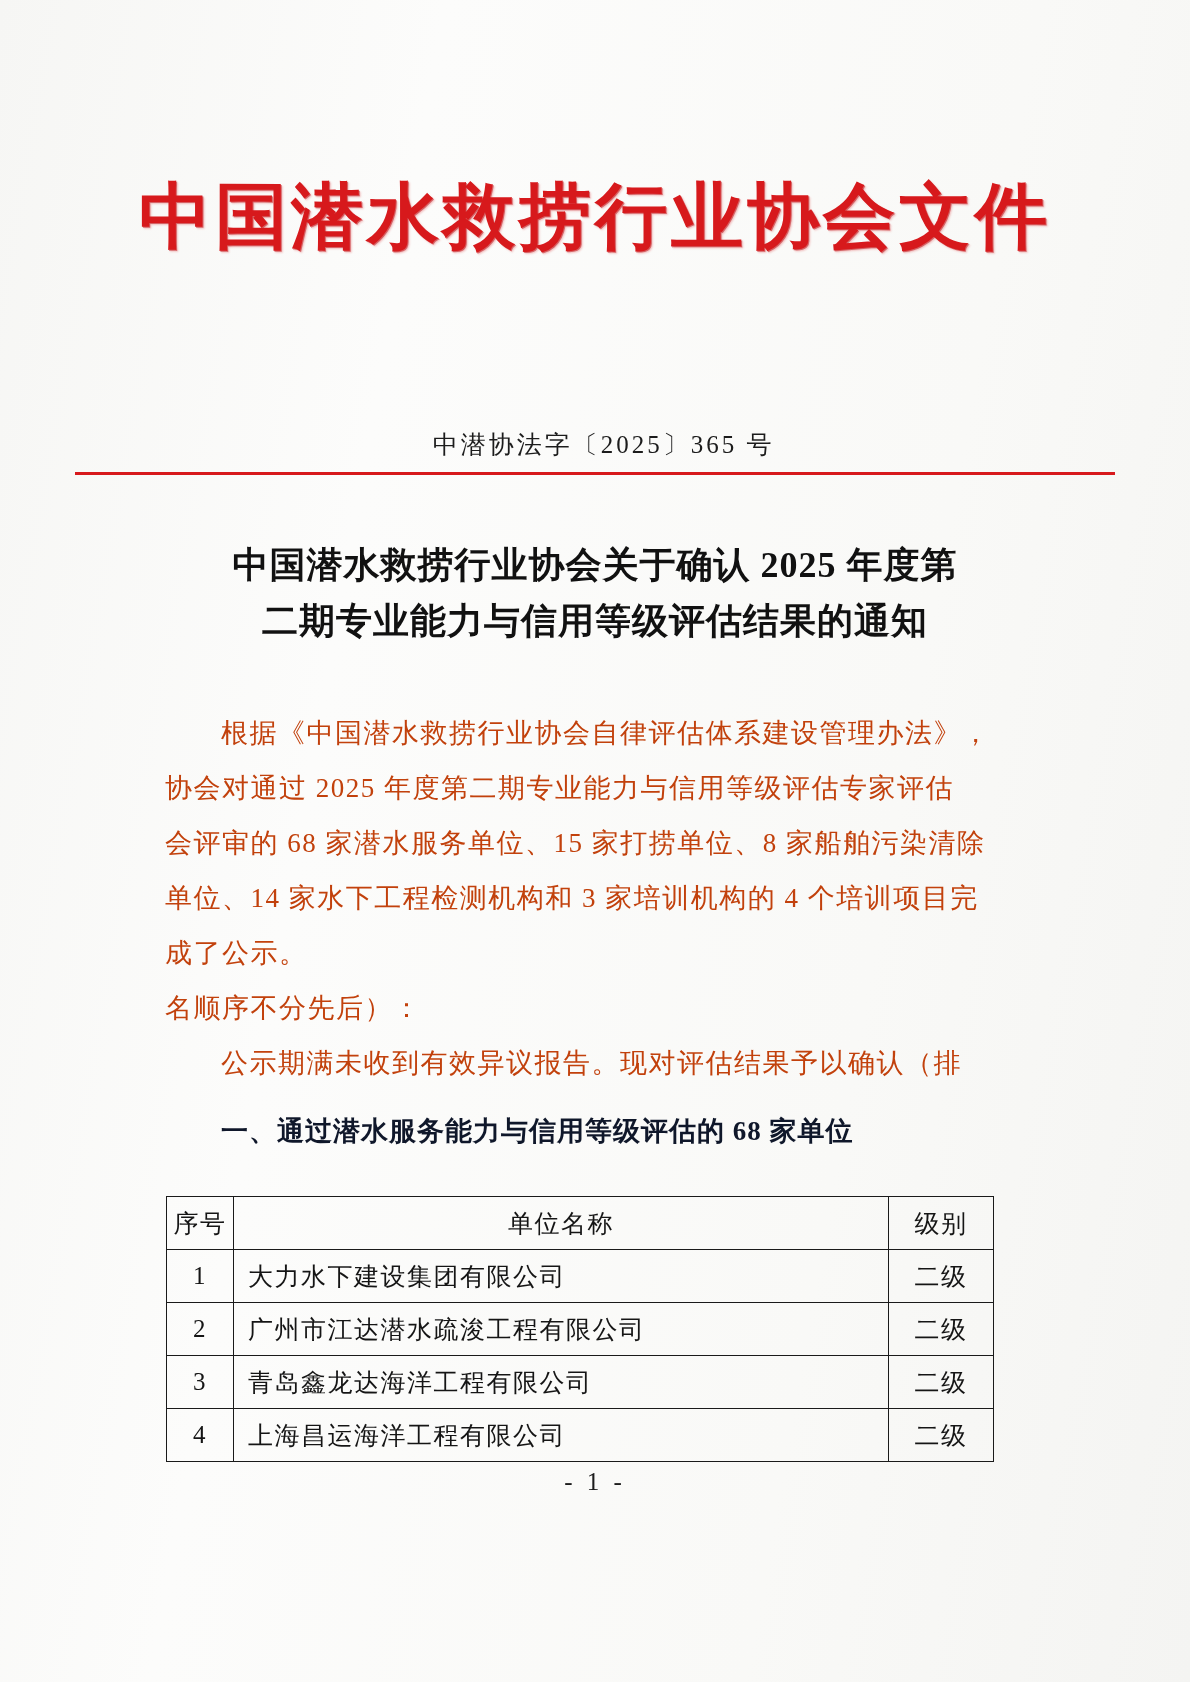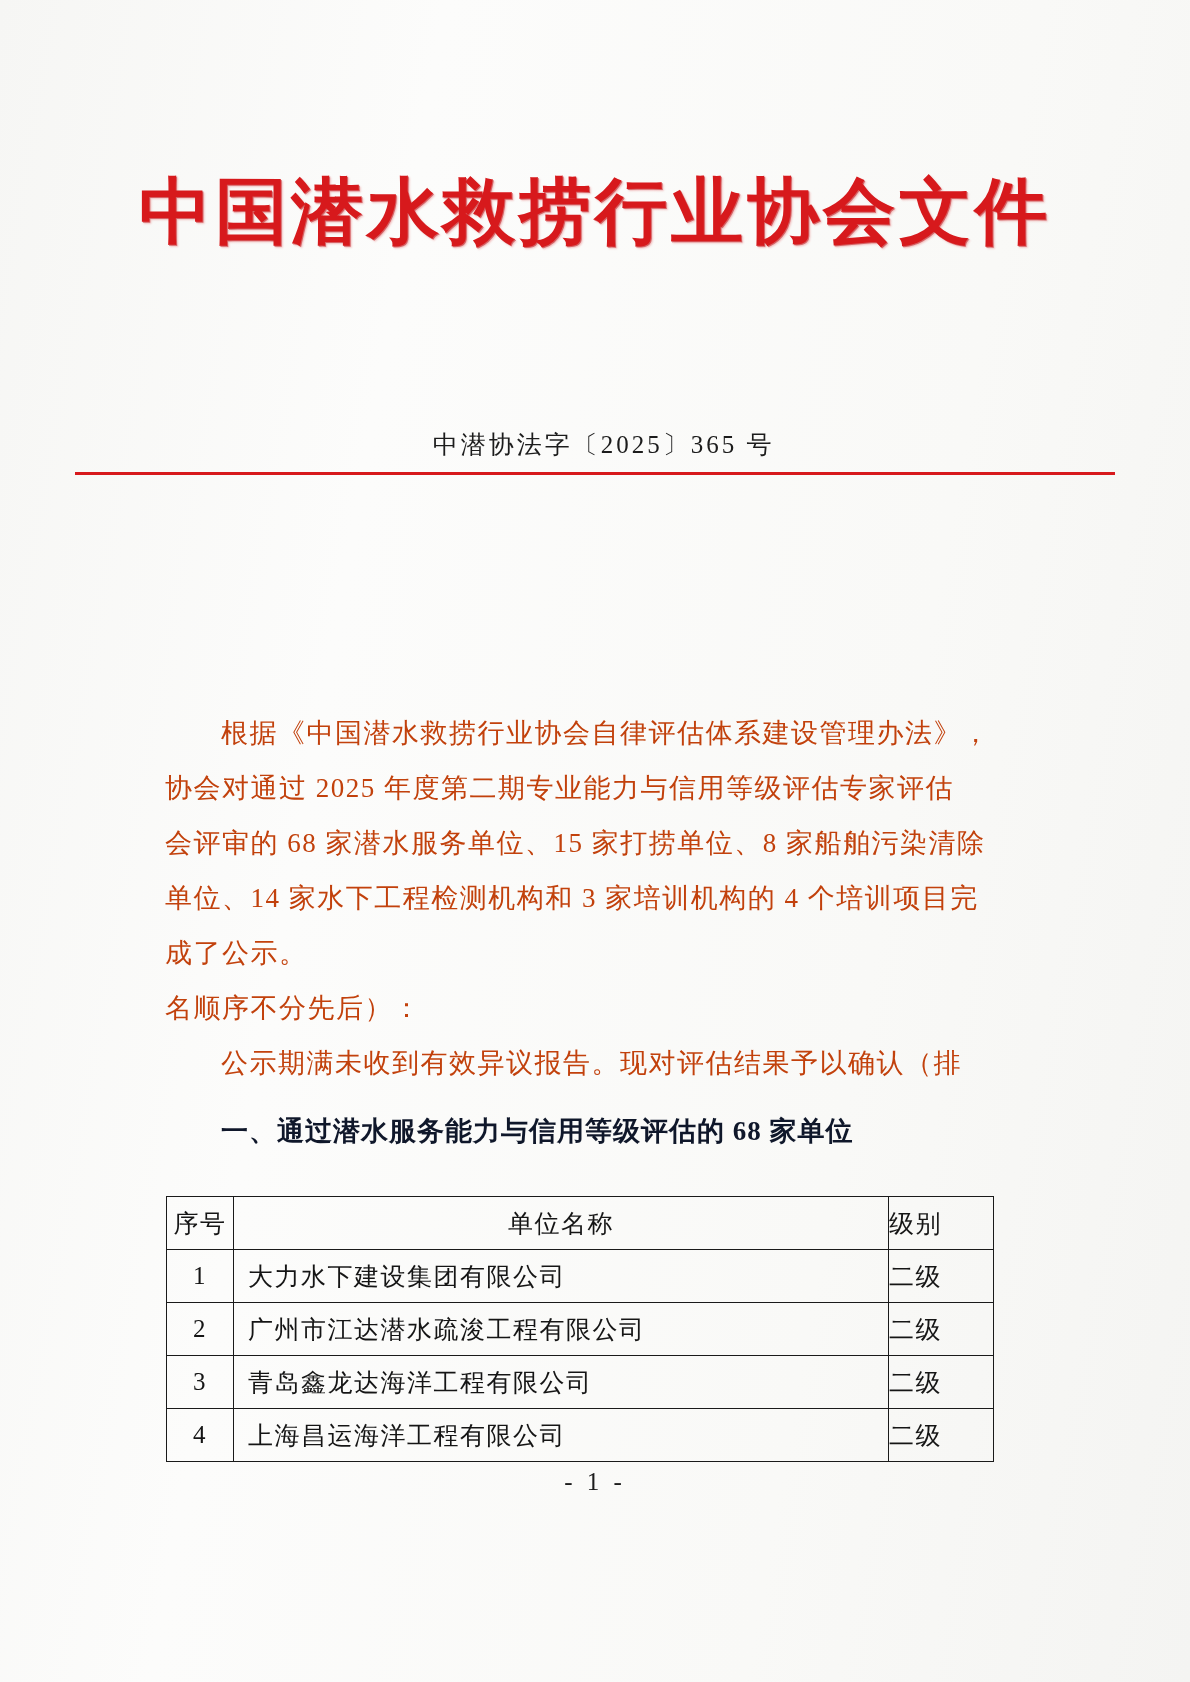--- a/index.html
+++ b/index.html
@@ -32,21 +32,21 @@
 
   
   .masthead {
     position: absolute;
     top: 176px;
     left: 0;
     right: 0;
     text-align: center;
   }
   .masthead-title {
-    font-family: Liberation Mono, monospace;
+    font-family: Liberation Serif, serif;
     font-weight: bold;
     font-size: 72px;
     letter-spacing: 4px;
     color: #d7191c;
     line-height: 1.15;
     text-shadow: 1px 1px 0 rgba(190,20,25,0.55), 2px 2px 2px rgba(215,25,28,0.25);
     white-space: nowrap;
   }
 
   
@@ -135,21 +135,21 @@
     border: 1.6px solid #1a1a1a;
     font-size: 25px;
     letter-spacing: 1.5px;
     font-weight: normal;
     color: #151515;
     height: 48px;
     padding: 2px 0;
   }
   .col-no    { width: 66px;  text-align: center; }
   .col-name  { width: 654px; text-align: left; padding-left: 14px !important; }
-  .col-level { width: 104px; text-align: left; }
+  .col-level { width: 104px; text-align: center; }
   .eval-table thead .col-name { text-align: center; padding-left: 0 !important; }
 
   
   .page-footer {
     position: absolute;
     top: 1468px;
     left: 0;
     right: 0;
     text-align: center;
     font-size: 25px;
@@ -166,20 +166,24 @@
   <div class="content">
 
     <div class="masthead">
       <div class="masthead-title">中国潜水救捞行业协会文件</div>
     </div>
 
     <div class="doc-number">中潜协法字〔2025〕365 号</div>
 
     <div class="red-rule"></div>
 
+    <div class="doc-title">
+      <div>中国潜水救捞行业协会关于确认 2025 年度第</div>
+      <div>二期专业能力与信用等级评估结果的通知</div>
+    </div>
 
     <div class="body-block">
 
       <p class="para">
         <span class="line"><span class="indent"></span><span>根据《中国潜水救捞行业协会自律评估体系建设管理办法》，</span></span>
         <span class="line">协会对通过 2025 年度第二期专业能力与信用等级评估专家评估</span>
         <span class="line">会评审的 68 家潜水服务单位、15 家打捞单位、8 家船舶污染清除</span>
         <span class="line">单位、14 家水下工程检测机构和 3 家培训机构的 4 个培训项目完</span>
         <span class="line">成了公示。</span>
       </p>

